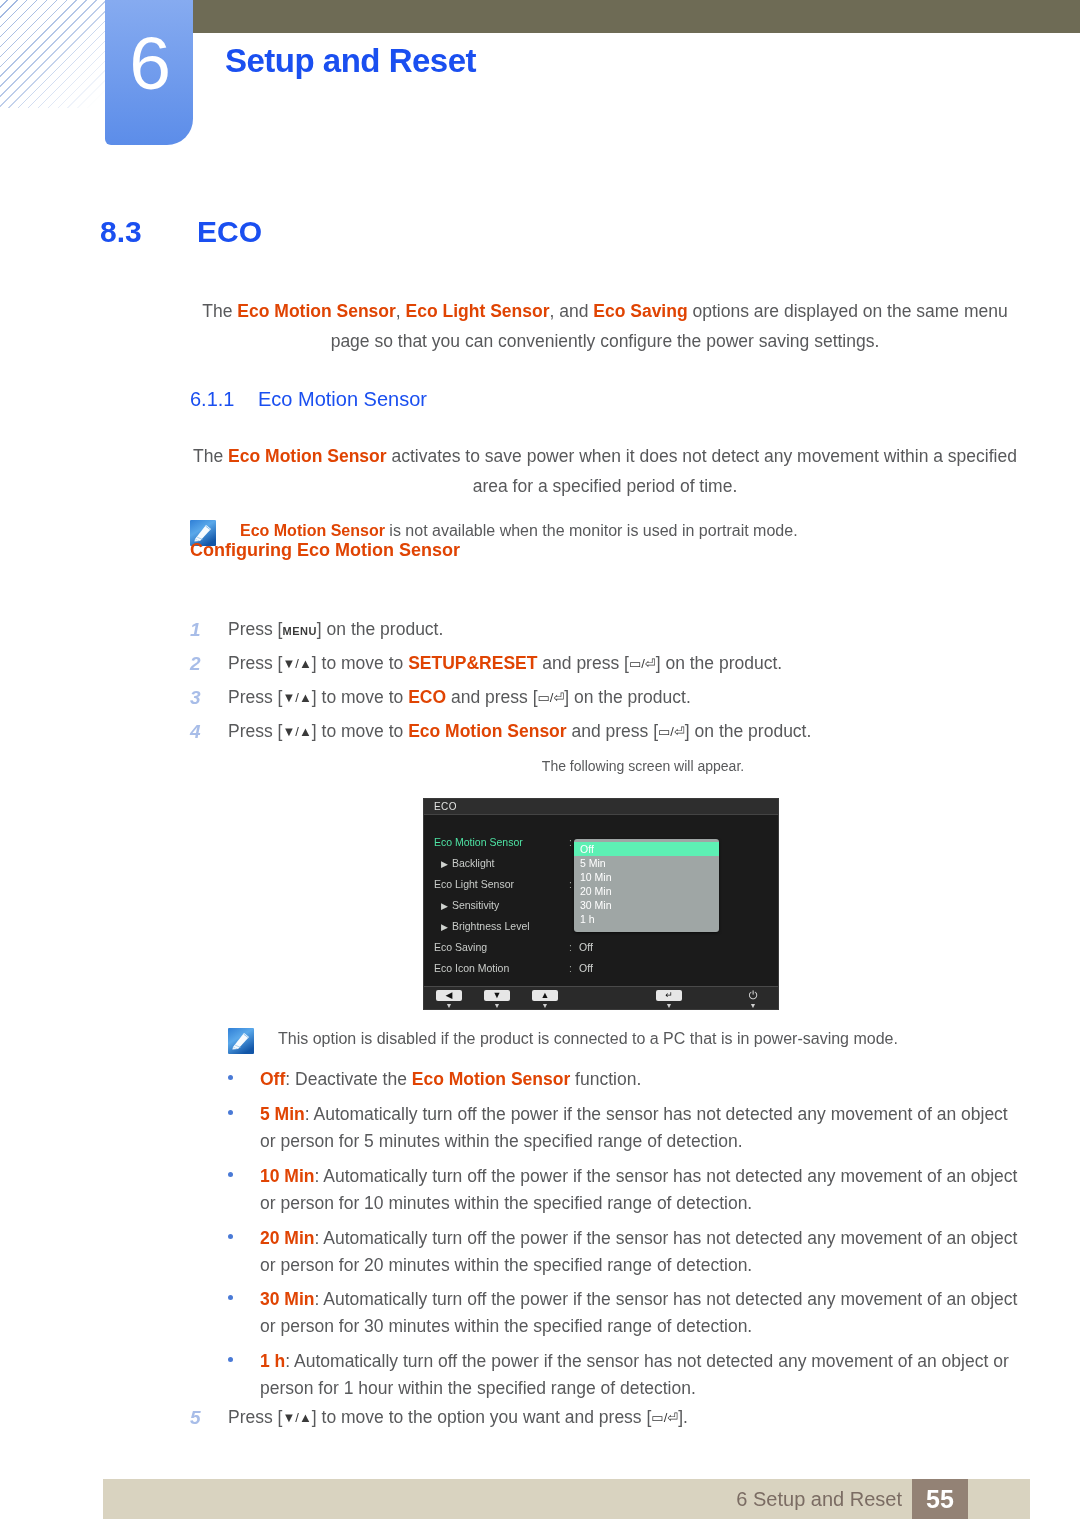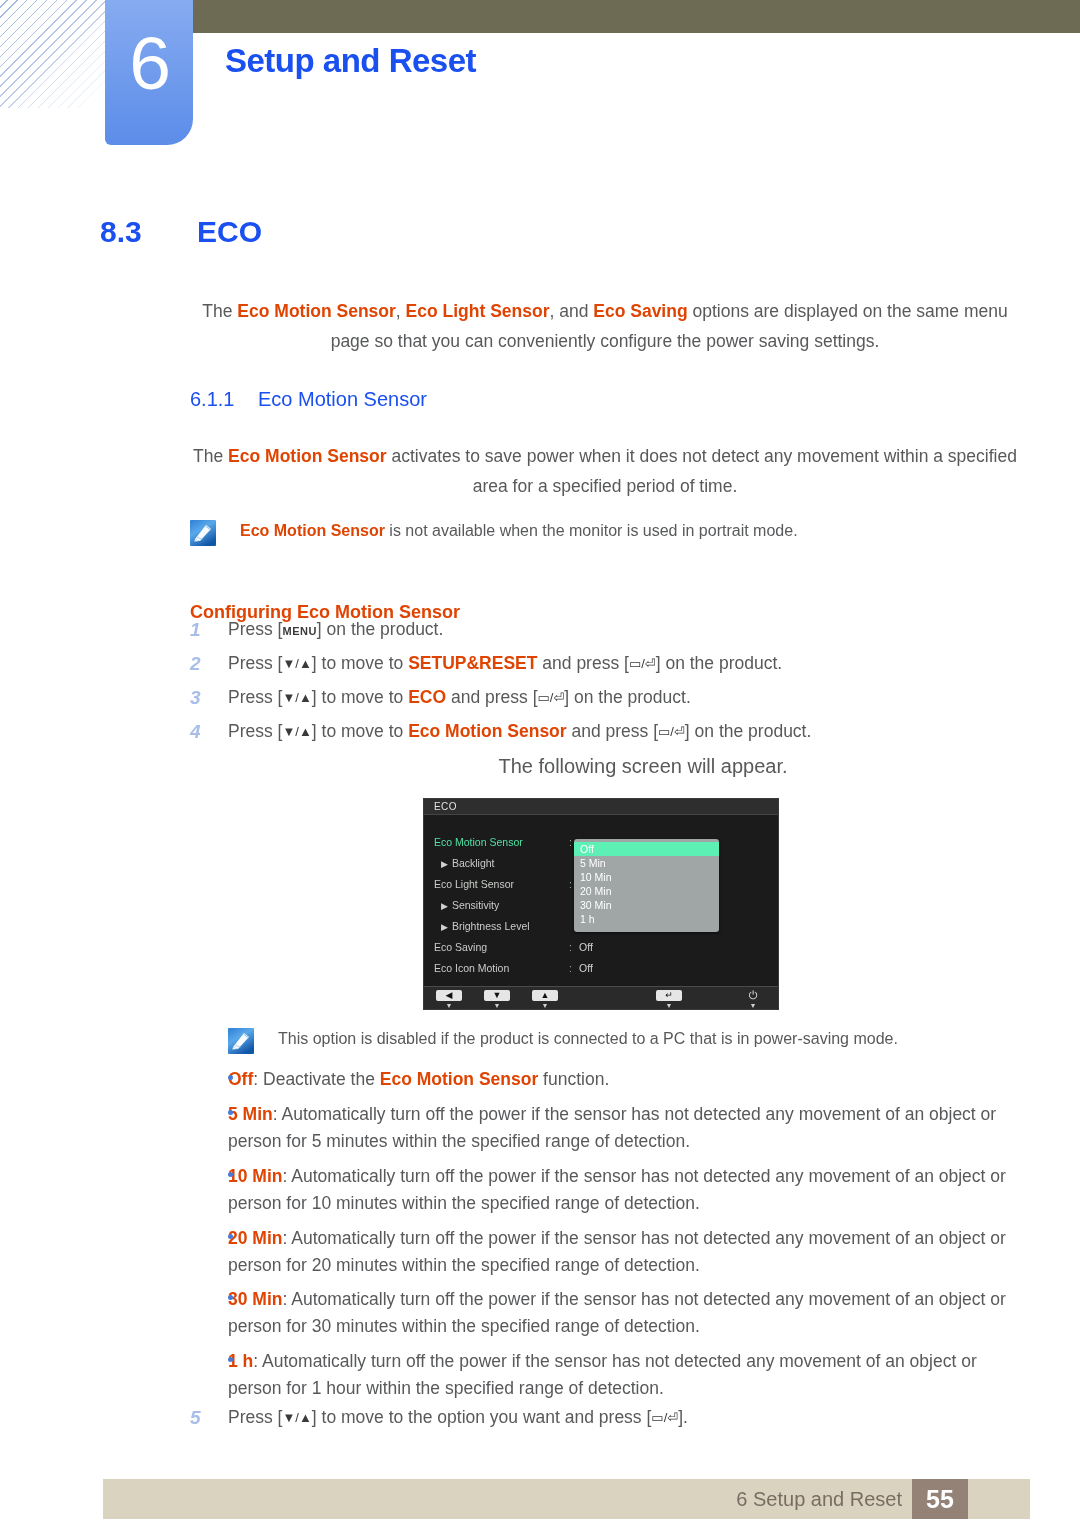--- a/index.html
+++ b/index.html
@@ -77,21 +77,21 @@
     position: absolute;
     left: 190px; top: 388px;
     font-size: 20px;
     font-weight: normal;
     color: #1a4ff0;
   }
   .h2 .num { display: inline-block; width: 68px; }
 
   .h3 {
     position: absolute;
-    left: 190px; top: 602px;
+    left: 190px; top: 540px;
     font-size: 18px;
     font-weight: bold;
     color: #e04403;
   }
 
   
   .para {
     position: absolute;
     left: 190px;
     width: 830px;
@@ -155,21 +155,21 @@
     font-size: 17.5px;
     line-height: 27px;
   }
   .bullet-dot {
     position: absolute;
     left: 0; top: 9px;
     width: 5px; height: 5px;
     border-radius: 50%;
     background: #4a7ad6;
   }
-  .bullet-body { display: block; }
+  .bullet-body { margin-left: 32px; display: block; }
 
   
   .osd {
     position: absolute;
     left: 423px; top: 798px;
     width: 356px; height: 212px;
     background: #1b1b1b;
     border: 1px solid #3a3a3a;
     box-sizing: border-box;
     font-size: 10.5px;
@@ -349,21 +349,21 @@
 
 <div class="step" style="top:684px;">
   <span class="step-num">3</span>
   <span class="step-body">Press [<span class="gl">▼/▲</span>] to move to <span class="kw">ECO</span> and press [<span class="gl">▭/⏎</span>] on the product.</span>
 </div>
 
 <div class="step" style="top:718px;">
   <span class="step-num">4</span>
   <span class="step-body">Press [<span class="gl">▼/▲</span>] to move to <span class="kw">Eco Motion Sensor</span> and press [<span class="gl">▭/⏎</span>] on the product.</span>
 </div>
-<div class="para" style="top:751px; left:228px; font-size:20px;">The following screen will appear.</div>
+<div class="para" style="top:751px; left:228px; font-size:14px;">The following screen will appear.</div>
 
 <div class="osd">
   <div class="osd-titlebar">
     <span class="osd-title">ECO</span>
   </div>
   <div class="osd-body">
 
     <div class="osd-row selected" style="top:16px;">
       <span class="osd-label">Eco Motion Sensor</span>
       <span class="osd-colon">:</span>

